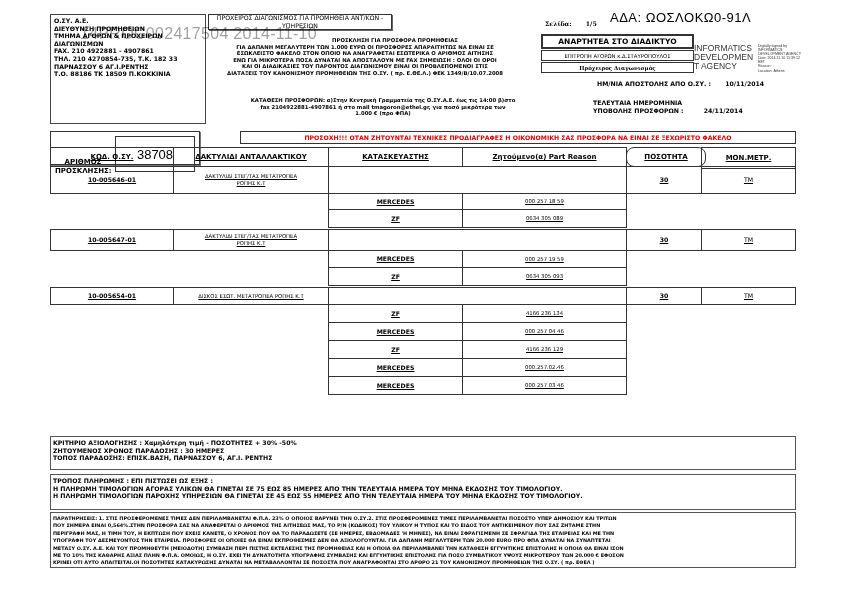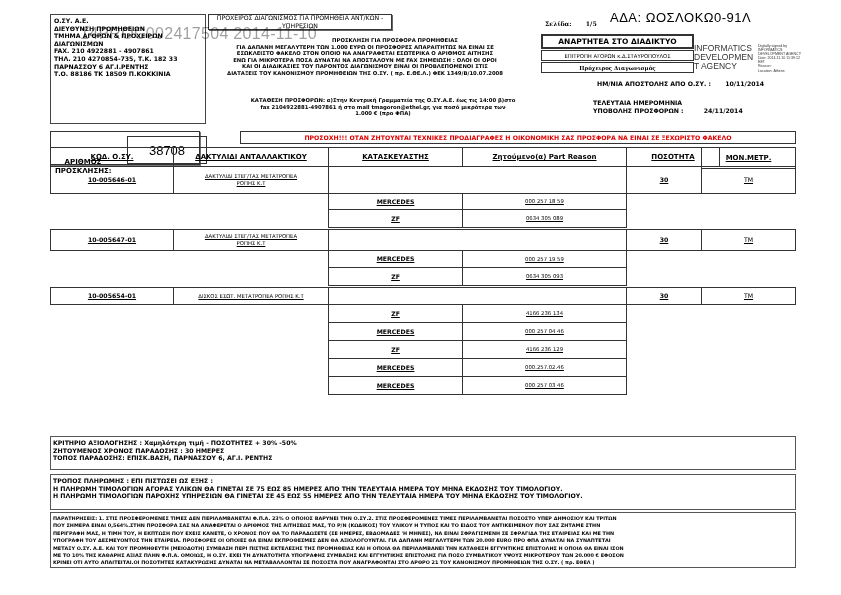--- a/index.html
+++ b/index.html
@@ -34,21 +34,21 @@
   <div>ΤΗΛ. 210 4270854-735, Τ.Κ. 182 33</div>
   <div>ΠΑΡΝΑΣΣΟΥ 6 ΑΓ.Ι.ΡΕΝΤΗΣ</div>
   <div>Τ.Ο. 88186 ΤΚ 18509 Π.ΚΟΚΚΙΝΙΑ</div>
 </div>
 
 <div class="box" style="left:50px;top:131px;width:150px;height:34px;box-shadow:1px 1px 0 #777;">
   <div class="abs t7 b c" style="left:4px;top:6px;width:56px;margin-top:20px;">
     <div>ΑΡΙΘΜΟΣ</div>
     <div>ΠΡΟΣΚΛΗΣΗΣ:</div>
   </div>
-  <div class="box" style="left:76px;top:4px;width:80px;height:28px;display:flex;align-items:center;justify-content:center;">
+  <div class="box" style="left:64px;top:4px;width:80px;height:36px;display:flex;align-items:center;justify-content:center;">
     <span style="font-family:'Liberation Sans',sans-serif;font-size:13px;">38708</span>
   </div>
 </div>
 
 <div class="abs title-box t6 c" style="display:flex;align-items:center;justify-content:center;">
   <span>ΠΡΟΧΕΙΡΟΣ ΔΙΑΓΩΝΙΣΜΟΣ ΓΙΑ ΠΡΟΜΗΘΕΙΑ ΑΝΤ/ΚΩΝ - ΥΠΗΡΕΣΙΩΝ</span>
 </div>
 
 <div class="abs t6 b" style="left:545px;top:20px;font-family:'DejaVu Serif',serif;">
   <span>Σελίδα:</span>
@@ -120,21 +120,21 @@
   </div>
 <div class="cell t7 b" style="left:173px;top:147px;width:156px;height:20px;">
     <span>ΔΑΚΤΥΛΙΔΙ ΑΝΤΑΛΛΑΚΤΙΚΟΥ</span>
   </div>
 <div class="cell t7 b" style="left:328px;top:147px;width:135px;height:20px;">
     <span>ΚΑΤΑΣΚΕΥΑΣΤΗΣ</span>
   </div>
 <div class="cell t7 b" style="left:462px;top:147px;width:165px;height:20px;">
     <span>Ζητούμενο(α) Part Reason</span>
   </div>
-<div class="cell t7 b" style="left:626px;top:147px;width:94px;height:20px;">
+<div class="cell t7 b" style="left:626px;top:147px;width:80px;height:20px;border-radius:8px;">
     <span>ΠΟΣΟΤΗΤΑ</span>
   </div>
 <div class="cell t7 b" style="left:701px;top:147px;width:95px;height:22px;">
     <span>ΜΟΝ.ΜΕΤΡ.</span>
   </div>
 
 <div class="cell t6 b" style="left:50px;top:166px;width:124px;height:28px;">
     <span>10-005646-01</span>
   </div>
 <div class="cell t5" style="left:173px;top:166px;width:156px;height:28px;flex-direction:column;">

